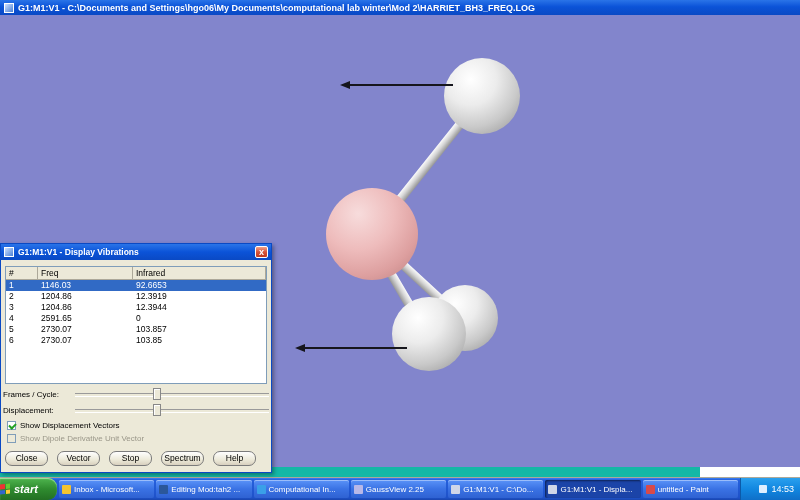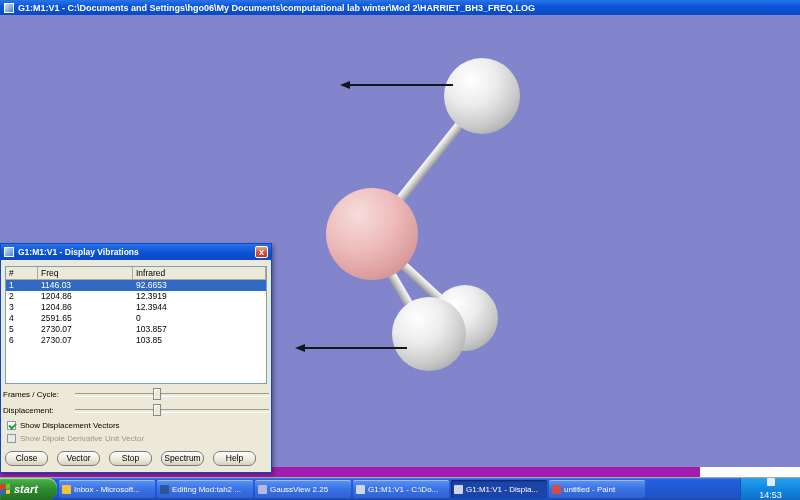--- a/index.html
+++ b/index.html
@@ -1,18 +1,18 @@
 <!DOCTYPE html>
 <html><head>
 <meta charset="utf-8">
 <style>
   * { margin:0; padding:0; box-sizing:border-box; }
   html,body { width:800px; height:500px; overflow:hidden;
     font-family:"Liberation Sans", sans-serif; }
-  #screen { position:relative; width:700px; height:500px; background:#a21caf; }
+  #screen { position:relative; width:700px; height:500px; background:#14b8a6; }
 
   
   #main-titlebar { position:absolute; left:0; top:0; width:800px; height:15px;
     background:linear-gradient(180deg,#2a74e8 0%,#0b53d8 45%,#0a49c4 100%);
     display:flex; align-items:center; gap:4px; padding:0 4px;
     color:#fff; font-size:9px; font-weight:bold; white-space:nowrap; }
   .app-ico { width:10px; height:10px; background:linear-gradient(135deg,#cfe2ff,#4a7fd6);
     border:1px solid #fff; flex:0 0 auto; }
 
   
@@ -104,21 +104,21 @@
   #task-items { flex:1; display:flex; gap:2px; padding:2px 2px; overflow:hidden; }
   .task-btn { width:96px; display:flex; align-items:center; gap:3px; padding:0 3px;
     background:linear-gradient(180deg,#5a93f8,#3a72e4 50%,#2f62d2);
     border-radius:2px; color:#fff; font-size:8px; white-space:nowrap; overflow:hidden;
     box-shadow:inset 0 1px 0 rgba(255,255,255,.4); }
   .task-btn.active { background:#1b44a8; box-shadow:inset 1px 1px 2px rgba(0,0,0,.5); }
   .task-ico { width:9px; height:9px; flex:0 0 auto; border-radius:1px; }
   #tray { width:60px; display:flex; align-items:center; justify-content:flex-end;
     gap:4px; padding:0 6px;
     background:linear-gradient(180deg,#2aa0ee 0%,#1287e0 50%,#0f6fc8 100%);
-    border-left:1px solid #0c5aa8; color:#fff; font-size:9px;flex-direction:column; }
+    border-left:1px solid #0c5aa8; color:#fff; font-size:9px; }
   .tray-ico { width:8px; height:8px; background:#dfefff; border-radius:1px; }
 </style>
 </head>
 <body>
 
 <div id="screen">
 
   <div id="main-titlebar">
     <span class="app-ico"></span>
     <span>G1:M1:V1 - C:\Documents and Settings\hgo06\My Documents\computational lab winter\Mod 2\HARRIET_BH3_FREQ.LOG</span>
@@ -235,20 +235,24 @@
     <div id="task-items">
       <div class="task-btn">
         <span class="task-ico" style="background:#f4c430;"></span>
         <span>Inbox - Microsoft...</span>
       </div>
       <div class="task-btn">
         <span class="task-ico" style="background:#2b579a;"></span>
         <span>Editing Mod:tah2 ...</span>
       </div>
       <div class="task-btn">
+        <span class="task-ico" style="background:#3aa0e8;"></span>
+        <span>Computational In...</span>
+      </div>
+      <div class="task-btn">
         <span class="task-ico" style="background:#b8b8e8;"></span>
         <span>GaussView 2.25</span>
       </div>
       <div class="task-btn">
         <span class="task-ico" style="background:#cfd6e8;"></span>
         <span>G1:M1:V1 - C:\Do...</span>
       </div>
       <div class="task-btn active">
         <span class="task-ico" style="background:#cfd6e8;"></span>
         <span>G1:M1:V1 - Displa...</span>

